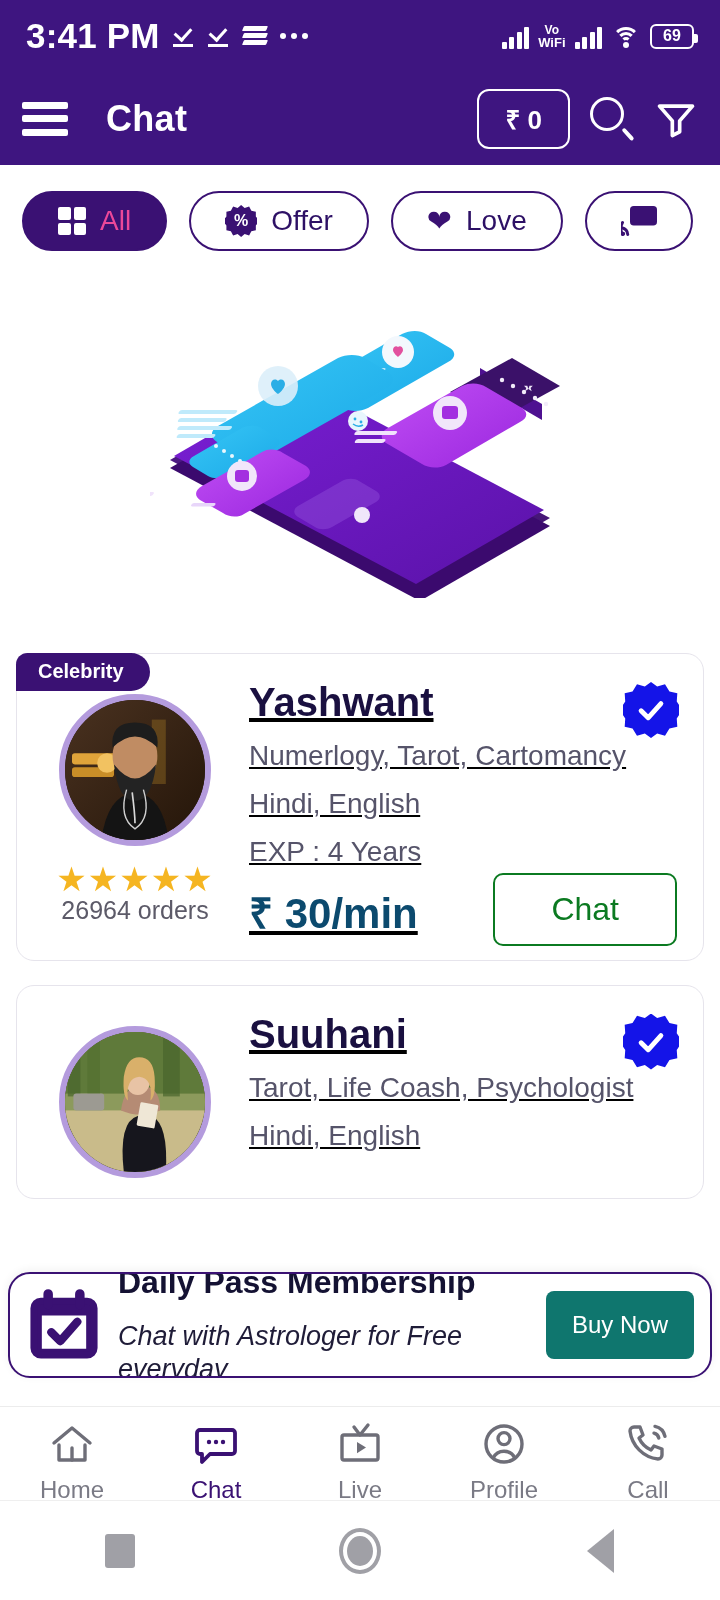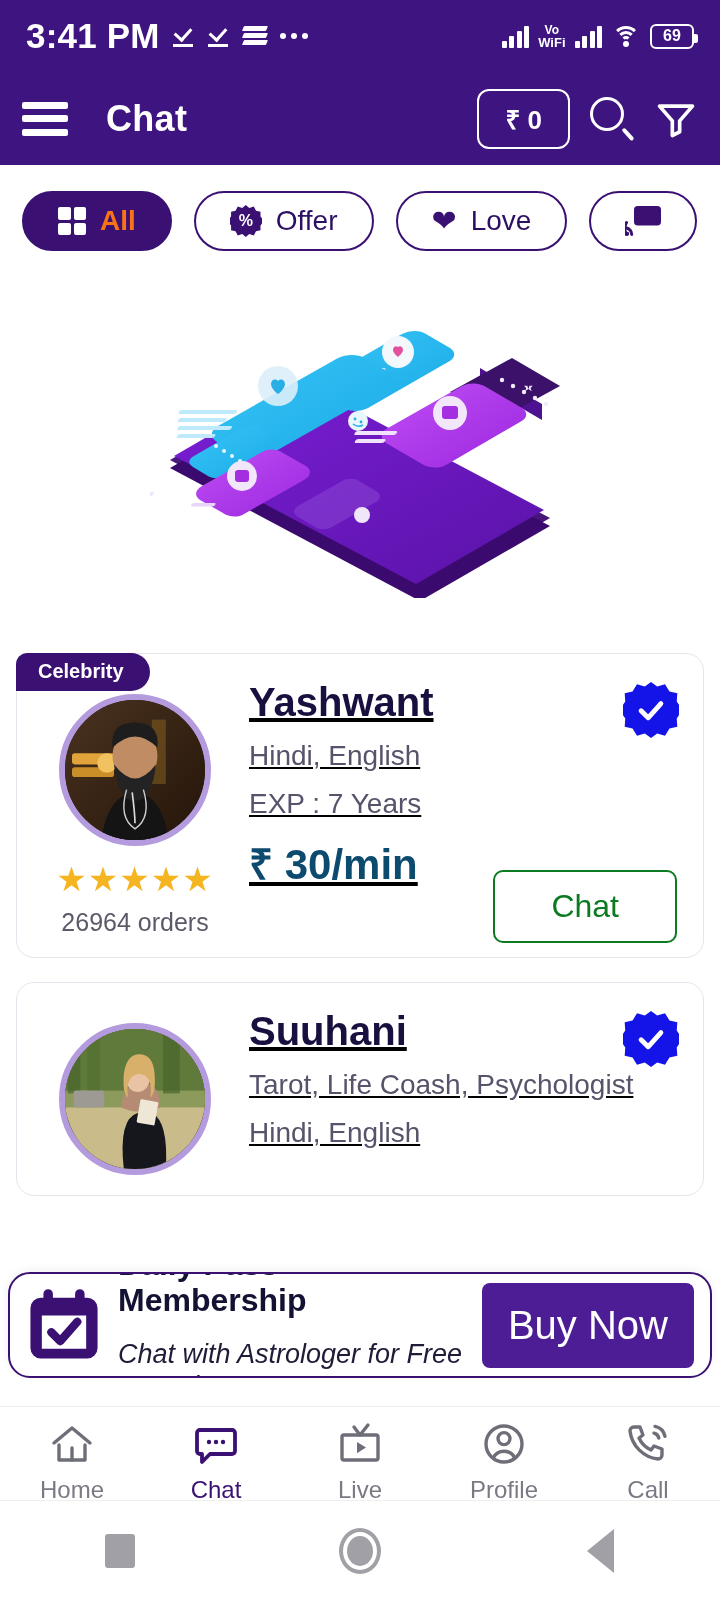--- a/index.html
+++ b/index.html
@@ -12,21 +12,21 @@
   }
 
   
   .statusbar{
     height:72px; background:#3E1580; color:#fff;
     display:flex; align-items:center; justify-content:space-between;
     padding:0 26px;
   }
   .sb-left{ display:flex; align-items:center; gap:13px; }
   .sb-time{ font-size:35px; font-weight:600; letter-spacing:.2px; }
-  .sb-right{ display:flex; align-items:flex-start; gap:9px; }
+  .sb-right{ display:flex; align-items:flex-end; gap:9px; }
   .tick{ width:22px; height:22px; position:relative; }
   .tick:before{
     content:""; position:absolute; left:2px; top:2px; width:13px; height:8px;
     border-left:3px solid #fff; border-bottom:3px solid #fff;
     transform:rotate(-48deg);
   }
   .tick:after{
     content:""; position:absolute; left:0; bottom:0; width:20px; height:3px; background:#fff;
   }
   .stack{ width:24px; height:22px; position:relative; }
@@ -89,21 +89,21 @@
   .chips{
     display:flex; gap:22px; padding:26px 22px 22px 22px; overflow:hidden;
     background:#fff;
   }
   .chip{
     display:flex; align-items:center; gap:14px;
     border:2.5px solid #3A1173; border-radius:40px;
     padding:12px 34px; font-size:28px; color:#2D1065; white-space:nowrap;
     background:#fff; flex:0 0 auto;
   }
-  .chip.active{ background:#3A1173; color:#f97316; border-color:#3A1173;font-weight:bold; }
+  .chip.active{ background:#3A1173; color:#ec4899; border-color:#3A1173; }
   .chip-grid{ width:28px; height:28px; display:grid; grid-template-columns:1fr 1fr;
       grid-template-rows:1fr 1fr; gap:3px; }
   .chip-grid i{ background:#fff; border-radius:2px; display:block; }
   .chip .badge-pct{
      width:32px; height:32px; background:#3A1173; color:#fff; font-size:16px;
      display:flex; align-items:center; justify-content:center; font-weight:700;
      clip-path:polygon(50% 0%,61% 9%,75% 5%,82% 18%,96% 21%,96% 36%,107% 50%,96% 64%,96% 79%,82% 82%,75% 95%,61% 91%,50% 100%,39% 91%,25% 95%,18% 82%,4% 79%,4% 64%,-7% 50%,4% 36%,4% 21%,18% 18%,25% 5%,39% 9%);
   }
   .chip .heart{ color:#3A1173; font-size:30px; line-height:1; }
   .chip-cast{ width:36px; height:30px; position:relative; }
@@ -126,21 +126,21 @@
   .card-left{ width:196px; flex:0 0 196px; display:flex; flex-direction:column;
      align-items:center; padding-top:18px; }
   .avatar{
      width:152px; height:152px; border-radius:50%;
      border:6px solid #B49BDD; overflow:hidden; position:relative;
      background:#2a1b12;
   }
   .avatar .ph{ position:absolute; inset:0; }
   .stars{ margin-top:16px; font-size:34px; color:#F5B521; letter-spacing:1px;
      line-height:1; white-space:nowrap; }
-  .orders{ margin-top:12px; font-size:25px; color:#5C5A68; }
+  .orders{ font-size:25px; color:#5C5A68; }
   .card-right{ flex:1; min-width:0; padding-top:4px; position:relative;text-decoration:underline; }
   .astro-name{ font-size:40px; font-weight:700; color:#1A1040; line-height:1.1; }
   .skills,.langs,.exp{ font-size:28px; color:#56546A; margin-top:16px; line-height:1.15; }
   .price{ font-size:42px; color:#0c4a6e; font-weight:700; margin-top:14px; }
   .verified{
      position:absolute; right:4px; top:6px; width:56px; height:56px;
      background:#1414E8; display:flex; align-items:center; justify-content:center;
      clip-path:polygon(50% 0%,61% 8%,75% 4%,83% 17%,97% 20%,96% 35%,106% 50%,96% 65%,97% 80%,83% 83%,75% 96%,61% 92%,50% 100%,39% 92%,25% 96%,17% 83%,3% 80%,4% 65%,-6% 50%,4% 35%,3% 20%,17% 17%,25% 4%,39% 8%);
   }
   .verified svg{ width:34px; height:34px; }
@@ -157,22 +157,22 @@
     display:flex; align-items:center; gap:16px; padding:20px 16px;
     box-shadow:0 -2px 10px rgba(0,0,0,.06);
     height:106px; overflow:hidden;
   }
   .cal-ic{ width:76px; height:76px; flex:0 0 76px; position:relative; }
   .daily-txt{ flex:1; min-width:0; }
   .daily-title{ font-size:32px; font-weight:700; color:#141233; line-height:1.1; }
   .daily-sub{ font-size:27px; font-style:italic; color:#1F1C38; margin-top:20px;
       line-height:1.2; }
   .buy-btn{
-     background:#4c1d95; color:#fff; border:none; border-radius:8px;
-     font-size:40px; padding:20px 26px; white-space:nowrap; flex:0 0 auto;
+     background:#0f766e; color:#fff; border:none; border-radius:8px;
+     font-size:24px; padding:20px 26px; white-space:nowrap; flex:0 0 auto;
      font-family:"Liberation Sans", sans-serif;
   }
 
   
   .bottomnav{
      position:absolute; left:0; right:0; bottom:84px; height:110px;
      background:#fff; display:flex; align-items:center;
      border-top:1px solid #ECECEC;
   }
   .navitem{ flex:1; display:flex; flex-direction:column; align-items:center; gap:8px; }
@@ -432,22 +432,23 @@
       <div class="stars">★★★★★</div>
       <div class="orders">26964 orders</div>
     </div>
     <div class="card-right">
       <div class="astro-name">Yashwant</div>
       <div class="verified">
         <svg viewBox="0 0 24 24" fill="none" stroke="#fff" stroke-width="3.4" stroke-linecap="round" stroke-linejoin="round">
           <path d="M5 12.5l5 5 9-10"></path>
         </svg>
       </div>
+      <div class="skills">Numerlogy, Tarot, Cartomancy</div>
       <div class="langs">Hindi, English</div>
-      <div class="exp">EXP : 7 Years</div>
+      <div class="exp">EXP : 4 Years</div>
       <div class="price">₹ 30/min</div>
       <div class="chat-btn">Chat</div>
     </div>
   </div>
 
   <div class="card">
     <div class="card-left">
       <div class="avatar">
         <svg class="ph" viewBox="0 0 100 100">
           <rect width="100" height="100" fill="#7e8f4e"></rect>

